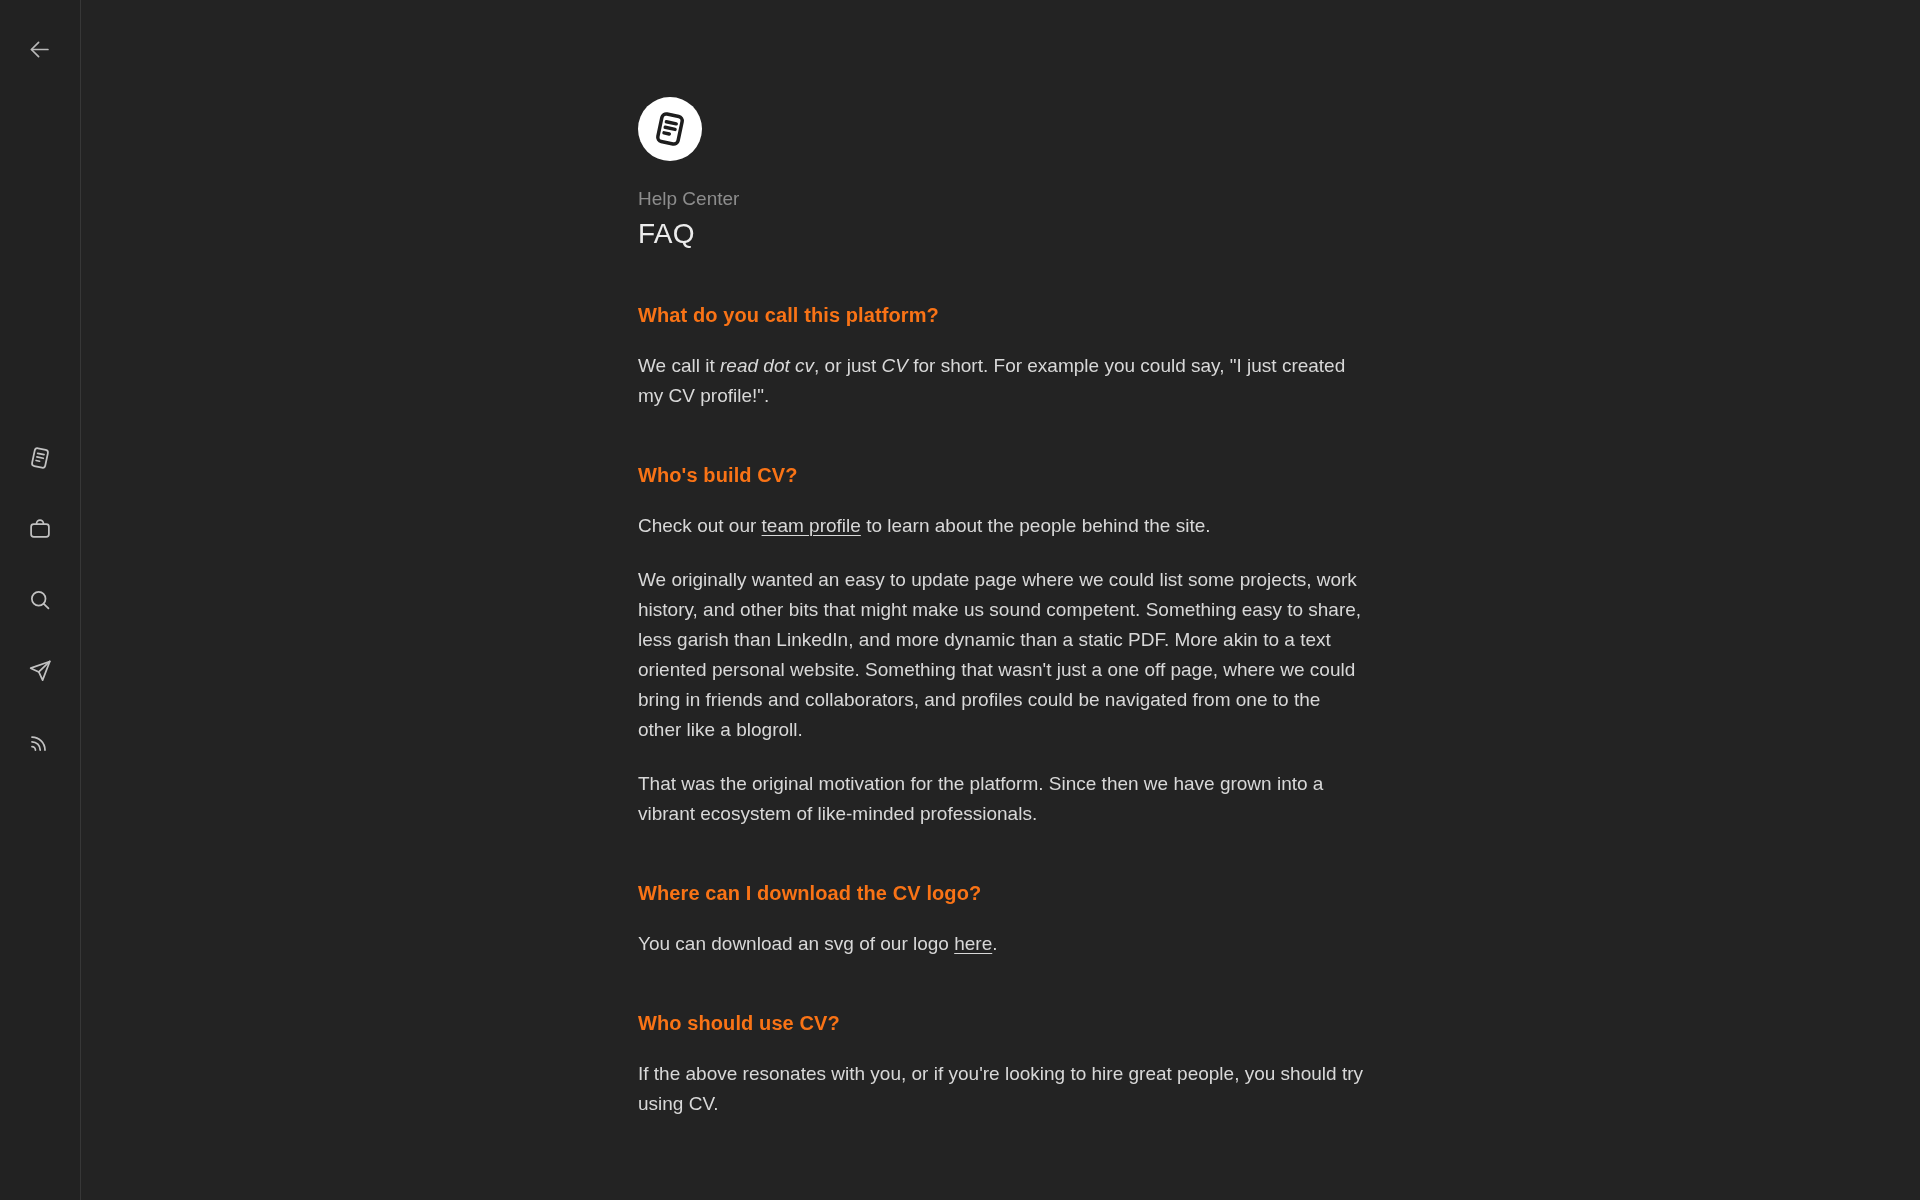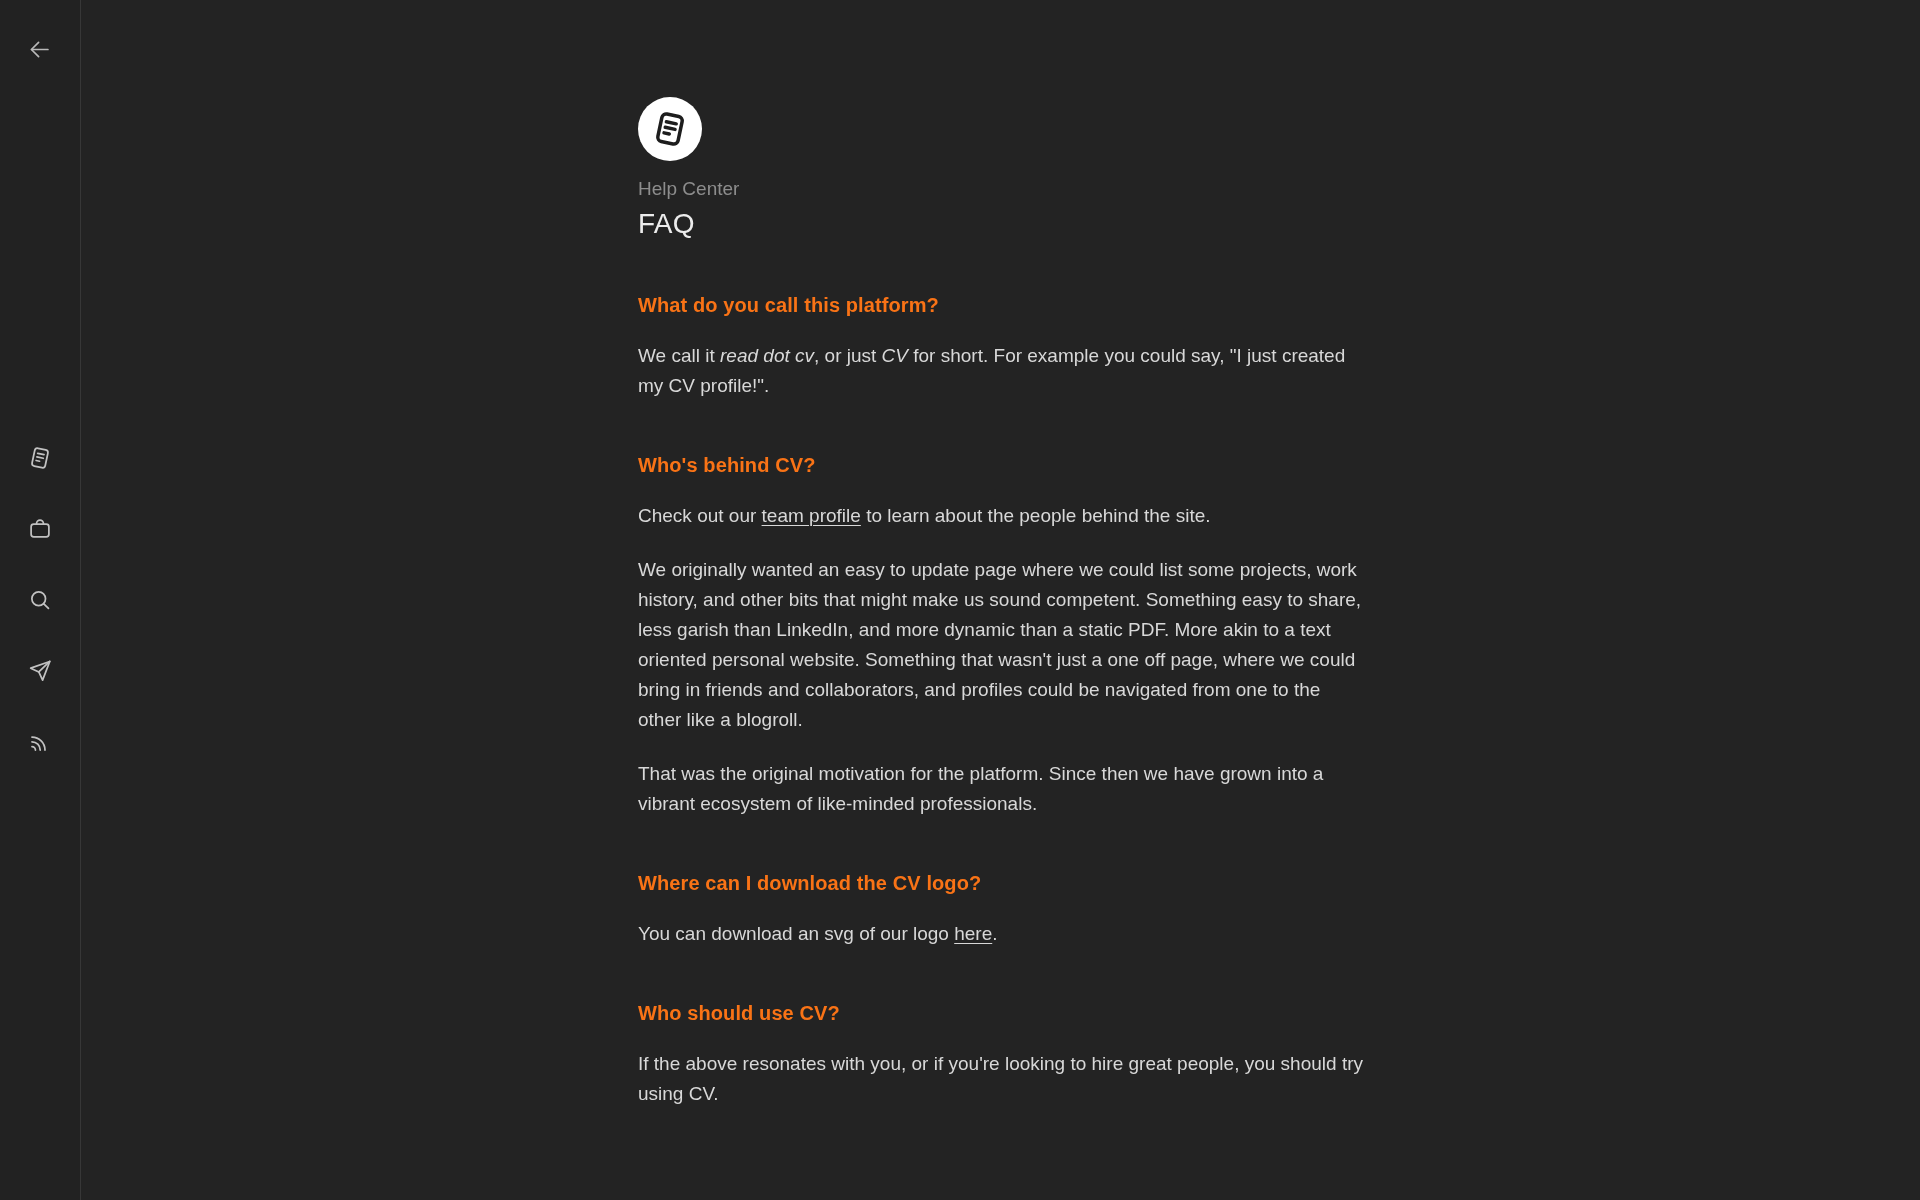--- a/index.html
+++ b/index.html
@@ -50,21 +50,21 @@
     background:#ffffff;
     display:flex; align-items:center; justify-content:center;
   }
   .logo-badge svg {
     width:40px; height:40px;
     fill:none; stroke:#1d1d1d; stroke-width:2.1;
     stroke-linecap:round; stroke-linejoin:round;
   }
 
   .eyebrow {
-    margin-top:17px;
+    margin-top:27px;
     font-size:19px; line-height:22px;
     color:#8d8d8d;
   }
   .page-title {
     margin:7px 0 13px;
     font-size:28px; line-height:34px;
     font-weight:400; letter-spacing:.2px;
     color:#ececec;
   }
 
@@ -175,21 +175,21 @@
       <div class="eyebrow">Help Center</div>
 
       <h1 class="page-title">FAQ</h1>
 
       <div id="faq-sections">
           <section class="faq-section">
             <h2 class="faq-q">What do you call this platform?</h2>
             <p class="faq-a"><span>We call it </span><em>read dot cv</em><span>, or just </span><em>CV</em><span> for short. For example you could say, "I just created my CV profile!".</span></p>
           </section>
           <section class="faq-section">
-            <h2 class="faq-q">Who's behind CV?</h2>
+            <h2 class="faq-q">Who's build CV?</h2>
             <p class="faq-a"><span>Check out our </span><a href="#">team profile</a><span> to learn about the people behind the site.</span></p>
           </section>
           <section class="faq-section">
             <p class="faq-a"><span>We originally wanted an easy to update page where we could list some projects, work history, and other bits that might make us sound competent. Something easy to share, less garish than LinkedIn, and more dynamic than a static PDF. More akin to a text oriented personal website. Something that wasn't just a one off page, where we could bring in friends and collaborators, and profiles could be navigated from one to the other like a blogroll.</span></p>
             <p class="faq-a"><span>That was the original motivation for the platform. Since then we have grown into a vibrant ecosystem of like-minded professionals.</span></p>
           </section>
           <section class="faq-section">
             <h2 class="faq-q">Where can I download the CV logo?</h2>
             <p class="faq-a"><span>You can download an svg of our logo </span><a href="#">here</a><span>.</span></p>
           </section>

